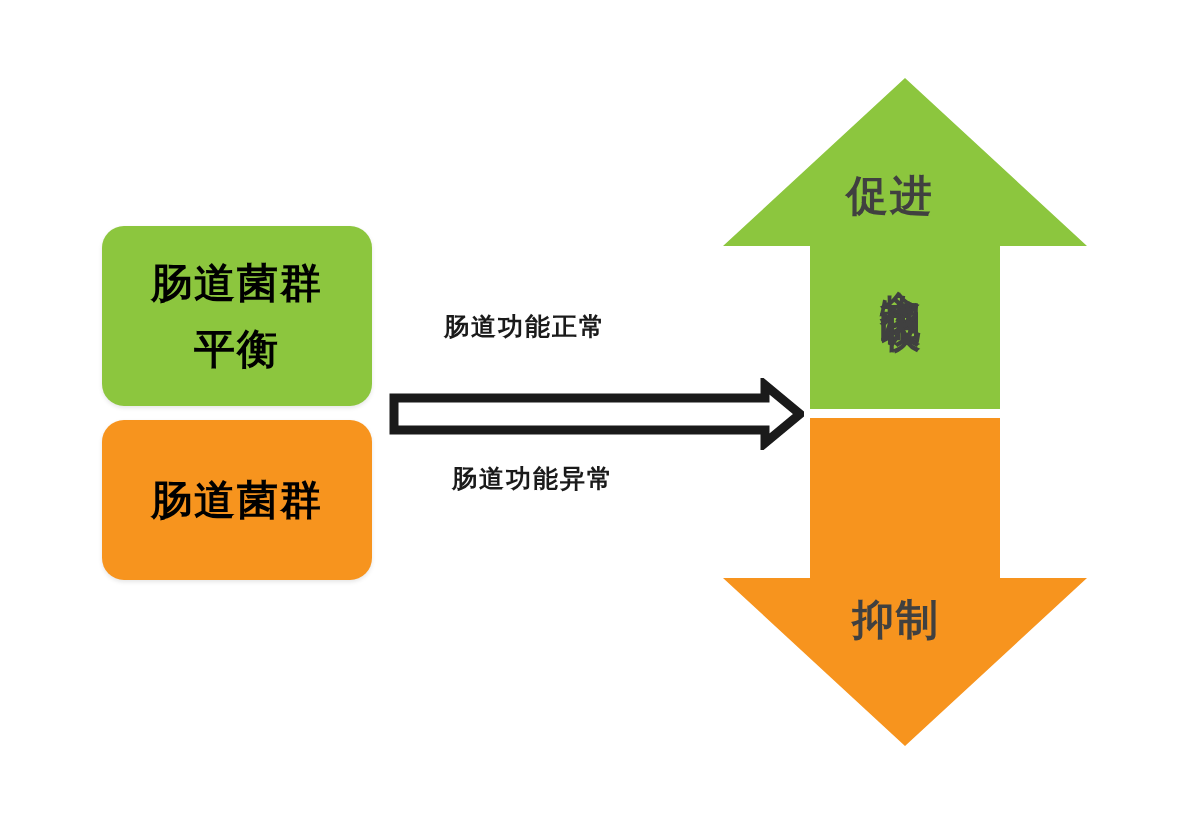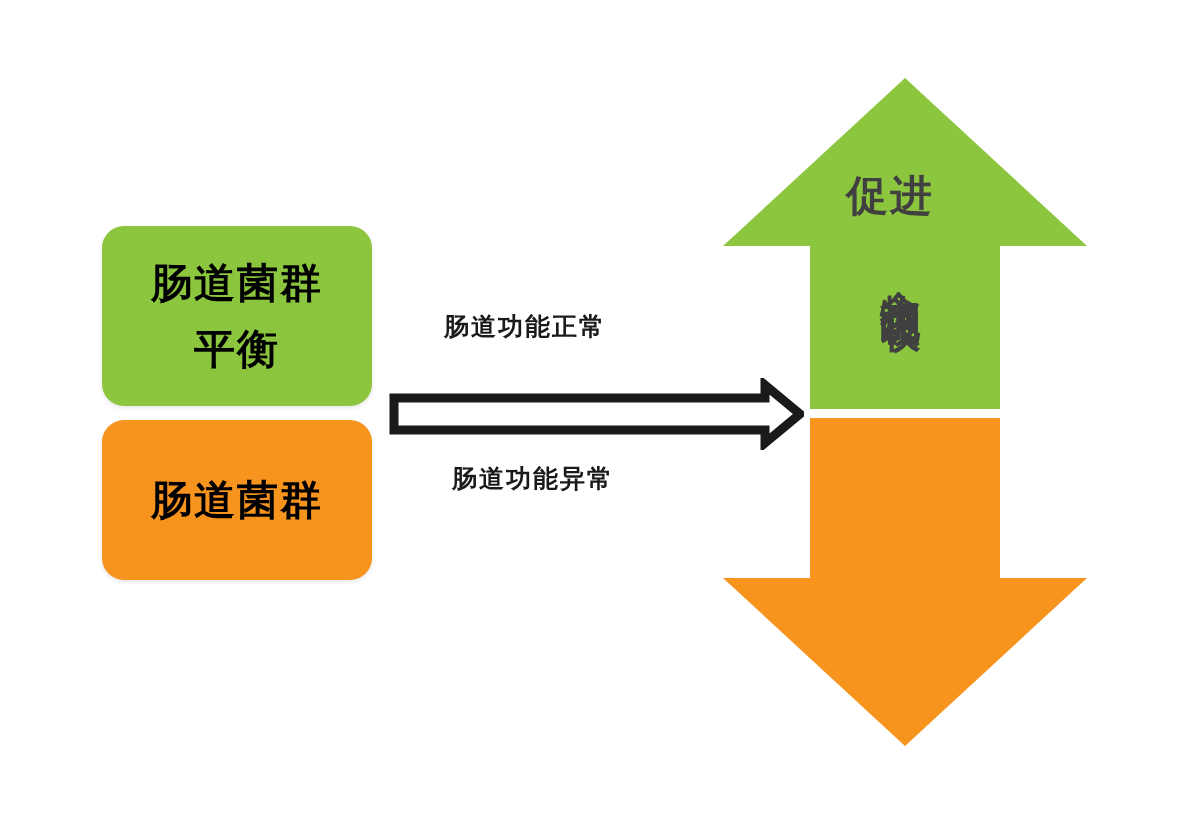--- a/index.html
+++ b/index.html
@@ -147,14 +147,15 @@
 
     <polygon points="205,18 387,186 300,186 300,349 110,349 110,186 23,186" fill="#8CC63E"></polygon>
 
     <polygon points="110,358 300,358 300,518 387,518 205,686 23,518 110,518" fill="#F7941E"></polygon>
   </svg>
 
   <div class="arrow-text" id="label-promote">促进</div>
 
   <div class="arrow-text" id="label-vertical">食物消化吸收</div>
 
+  <div class="arrow-text" id="label-inhibit">抑制</div>
 
 </div>
 
 </body></html>

